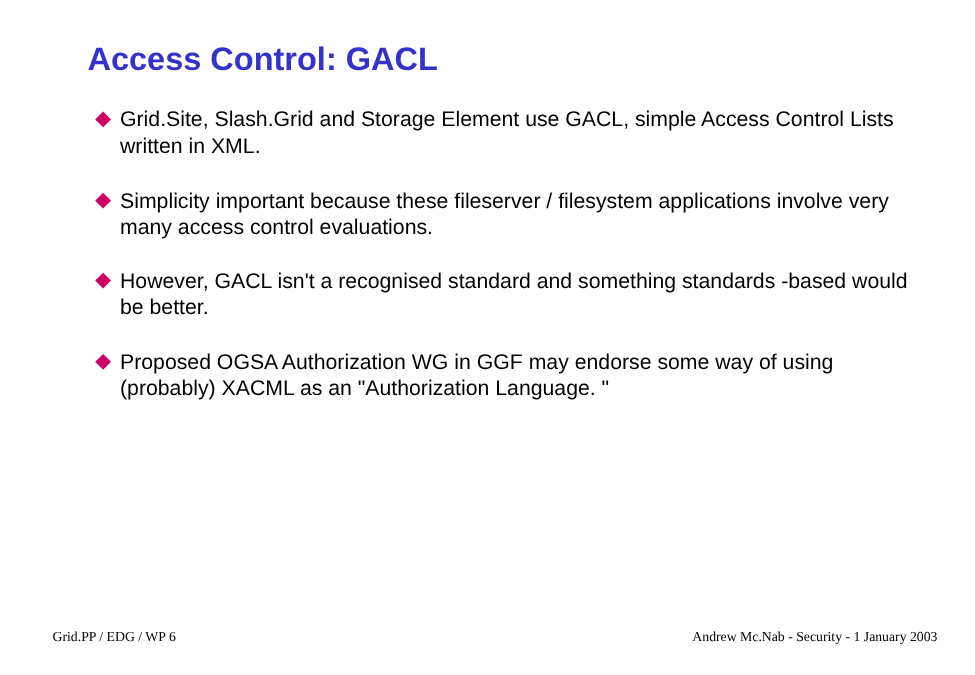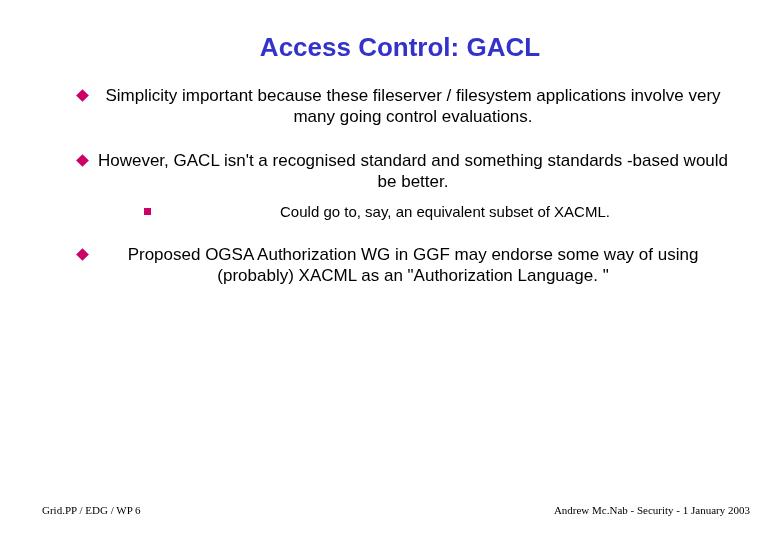--- a/index.html
+++ b/index.html
@@ -8,21 +8,20 @@
     background: #ffffff;
     font-family: "Comic Sans MS", "Comic Sans", cursive, sans-serif;
     position: relative;
     overflow: hidden;
   }
   .slide {
     width: 780px;
     height: 540px;
     position: relative;
     padding: 32px 50px 0 50px;
-    text-align: center;
   }
   .title {
     color: #3333cc;
     font-size: 26px;
     font-weight: bold;
     margin-left: 20px;
     margin-bottom: 22px;
   }
   .bullets {
     list-style: none;
@@ -81,31 +80,29 @@
 </head>
 <body>
 
 <div class="slide">
 
   <h1 class="title">Access Control: GACL</h1>
 
   <ul class="bullets">
     <li>
       <span class="diamond"></span>
-      <span>Simplicity important because these fileserver / filesystem applications involve very many going control evaluations.</span>
+      <span>Grid.Site, Slash.Grid and Storage Element use GACL, simple Access Control Lists written in XML.</span>
+    </li>
+    <li>
+      <span class="diamond"></span>
+      <span>Simplicity important because these fileserver / filesystem applications involve very many access control evaluations.</span>
     </li>
     <li>
       <span class="diamond"></span>
       <span>However, GACL isn't a recognised standard and something standards -based would be better.</span>
-      <ul class="sub">
-        <li>
-          <span class="square"></span>
-          <span>Could go to, say, an equivalent subset of XACML.</span>
-        </li>
-      </ul>
     </li>
     <li>
       <span class="diamond"></span>
       <span>Proposed OGSA Authorization WG in GGF may endorse some way of using (probably) XACML as an "Authorization Language. "</span>
     </li>
   </ul>
 
   <div class="footer">
     <span>Grid.PP / EDG / WP 6</span>
     <span>Andrew Mc.Nab - Security - 1 January 2003</span>

